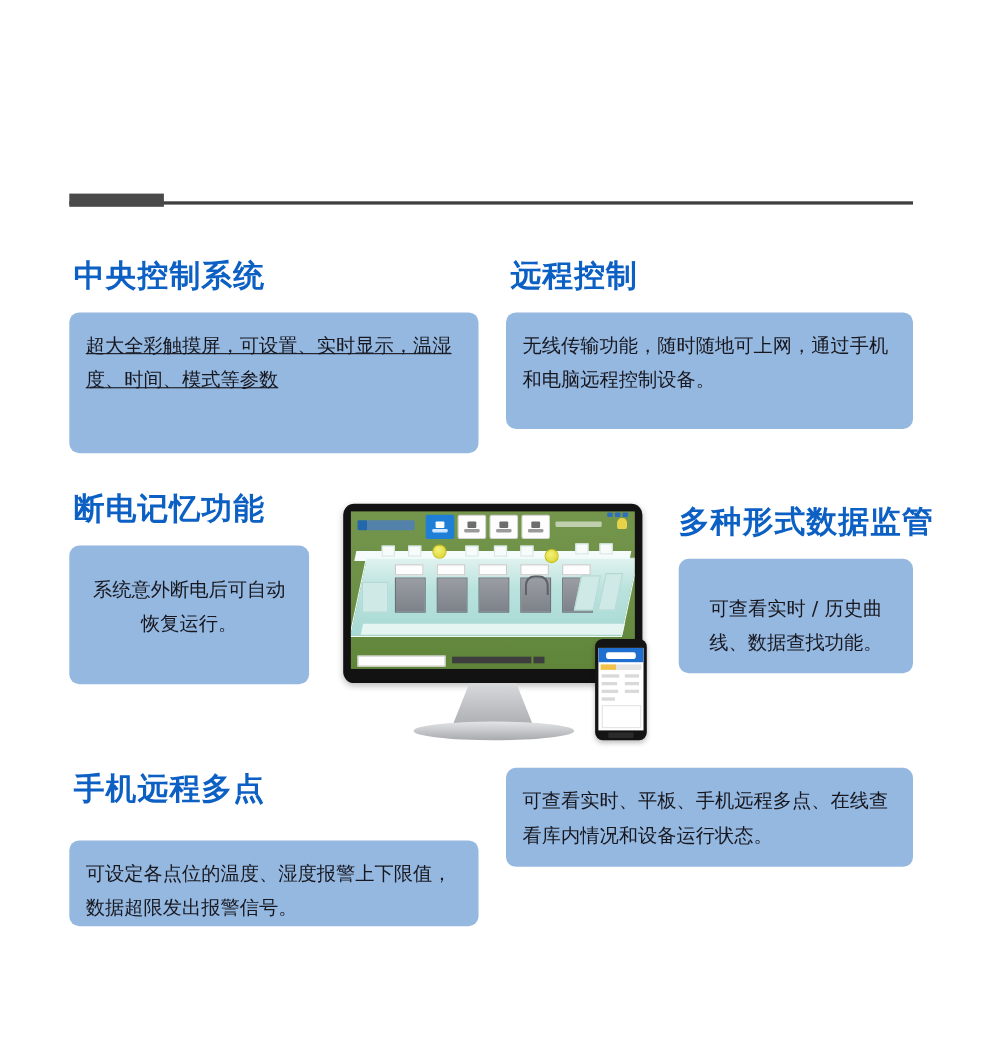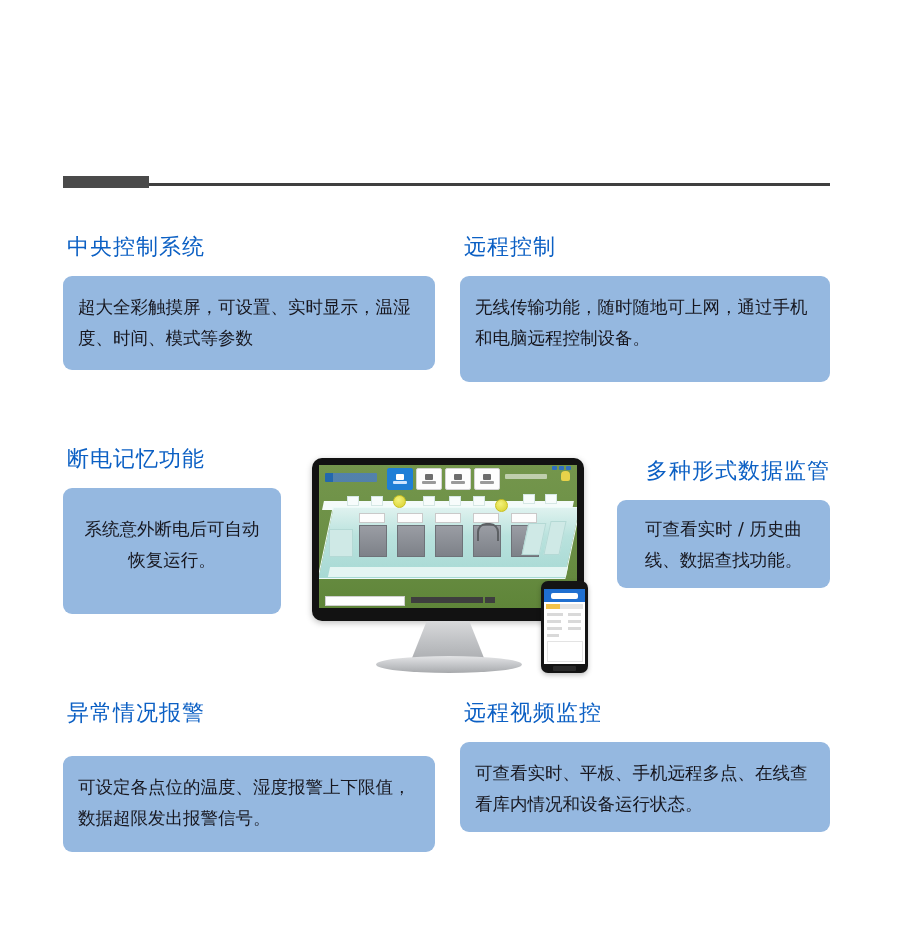--- a/index.html
+++ b/index.html
@@ -42,48 +42,48 @@
   }
 
   
   .divider{position:absolute;left:63px;top:176px;width:767px;height:12px;}
   .divider .thin{position:absolute;left:0;top:7px;width:767px;height:3px;background:#3f3f3f;}
   .divider .thick{position:absolute;left:0;top:0px;width:86px;height:12px;background:#4a4a4a;}
 
   
   .feat{position:absolute;}
   .feat-title{
-    color:#0c60c4;font-weight:normal;font-size:22px;letter-spacing:1px;
+    color:#0c60c4;font-weight:bold;font-size:28px;letter-spacing:1px;
     margin:0 0 14px 4px;white-space:nowrap;
     font-family:"DejaVu Sans","Liberation Sans",sans-serif;
   }
   .feat-title.right-align{text-align:right;margin-right:0;margin-left:0;}
   .feat-box{
     background:#95b8e0;border-radius:9px;
     color:#17171f;font-size:17.5px;line-height:1.75;
     padding:16px 15px 16px 15px;
     box-sizing:border-box;
     font-family:"DejaVu Sans","Liberation Sans",sans-serif;
   }
   .feat-box.center{text-align:center;}
 
   #feat-central{left:63px;top:232px;width:372px;}
-  #feat-central .feat-box{width:372px;height:94px;}
+  #feat-central .feat-box{width:372px;height:128px;text-decoration:underline;}
 
   #feat-remote{left:460px;top:232px;width:370px;}
   #feat-remote .feat-box{width:370px;height:106px;}
 
   #feat-power{left:63px;top:444px;width:218px;}
   #feat-power .feat-box{width:218px;height:126px;padding-top:26px;}
 
   #feat-data{left:617px;top:456px;width:213px;}
-  #feat-data .feat-box{width:213px;height:88px;padding-top:14px;}
+  #feat-data .feat-box{width:213px;height:104px;padding-top:31px;}
 
   #feat-alarm{left:63px;top:698px;width:372px;}
-  #feat-alarm .feat-box{width:372px;height:96px;margin-top:28px;}
+  #feat-alarm .feat-box{width:372px;height:78px;margin-top:28px;}
 
   #feat-video{left:460px;top:698px;width:370px;}
   #feat-video .feat-box{width:370px;height:90px;}
 
   
   .device{position:absolute;left:312px;top:458px;width:276px;height:215px;}
 
   .monitor{position:absolute;left:0;top:0;width:272px;height:163px;
     background:#121212;border-radius:10px;padding:7px 7px 13px 7px;box-sizing:border-box;
     box-shadow:0 2px 6px rgba(0,0,0,.25);}
@@ -184,26 +184,25 @@
     <div class="feat-title">远程控制</div>
     <div class="feat-box">无线传输功能，随时随地可上网，通过手机和电脑远程控制设备。</div>
   </div>
 
   <div class="feat" id="feat-data">
     <div class="feat-title right-align">多种形式数据监管</div>
     <div class="feat-box center">可查看实时 / 历史曲线、数据查找功能。</div>
   </div>
 
   <div class="feat" id="feat-alarm">
-    <div class="feat-title">异常情况报警</div>
+    <div class="feat-title">手机远程多点</div>
     <div class="feat-box">可设定各点位的温度、湿度报警上下限值，数据超限发出报警信号。</div>
   </div>
 
   <div class="feat" id="feat-video">
-    <div class="feat-title">远程视频监控</div>
     <div class="feat-box">可查看实时、平板、手机远程多点、在线查看库内情况和设备运行状态。</div>
   </div>
 
   <div class="device">
 
     <div class="monitor">
       <div class="screen">
         <div class="scr-bg"></div>
 
         <div class="scr-topbar">

